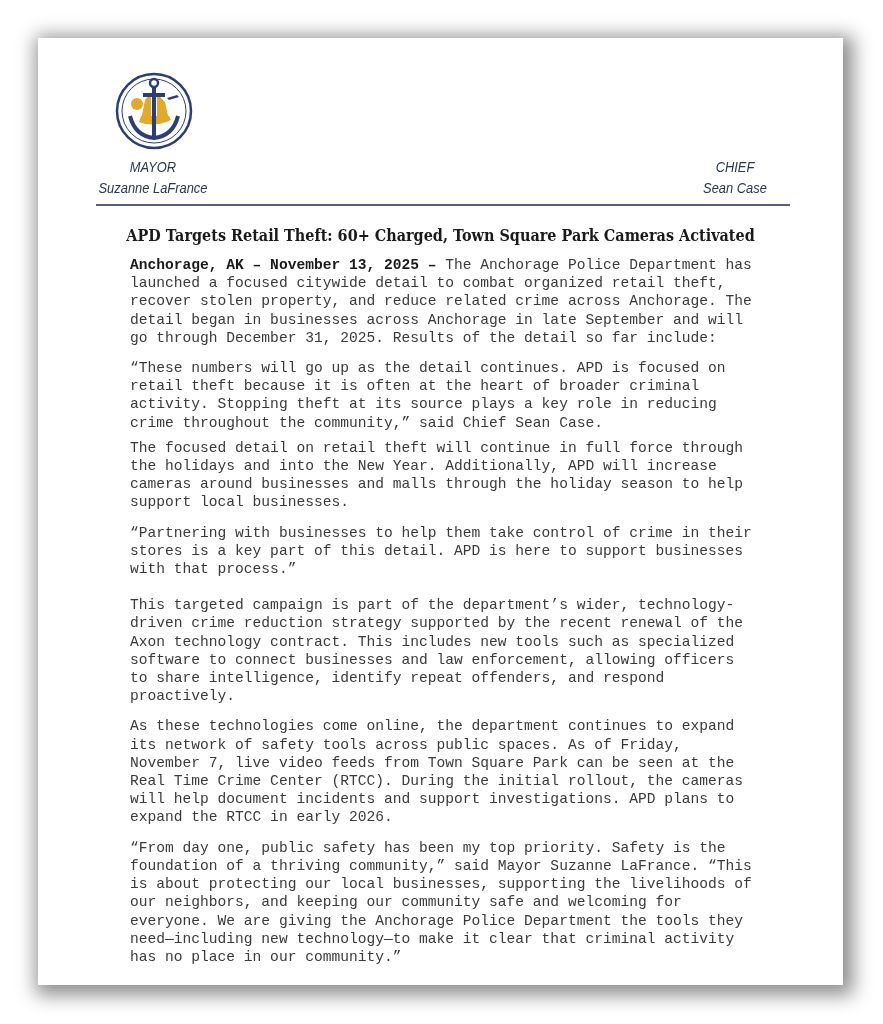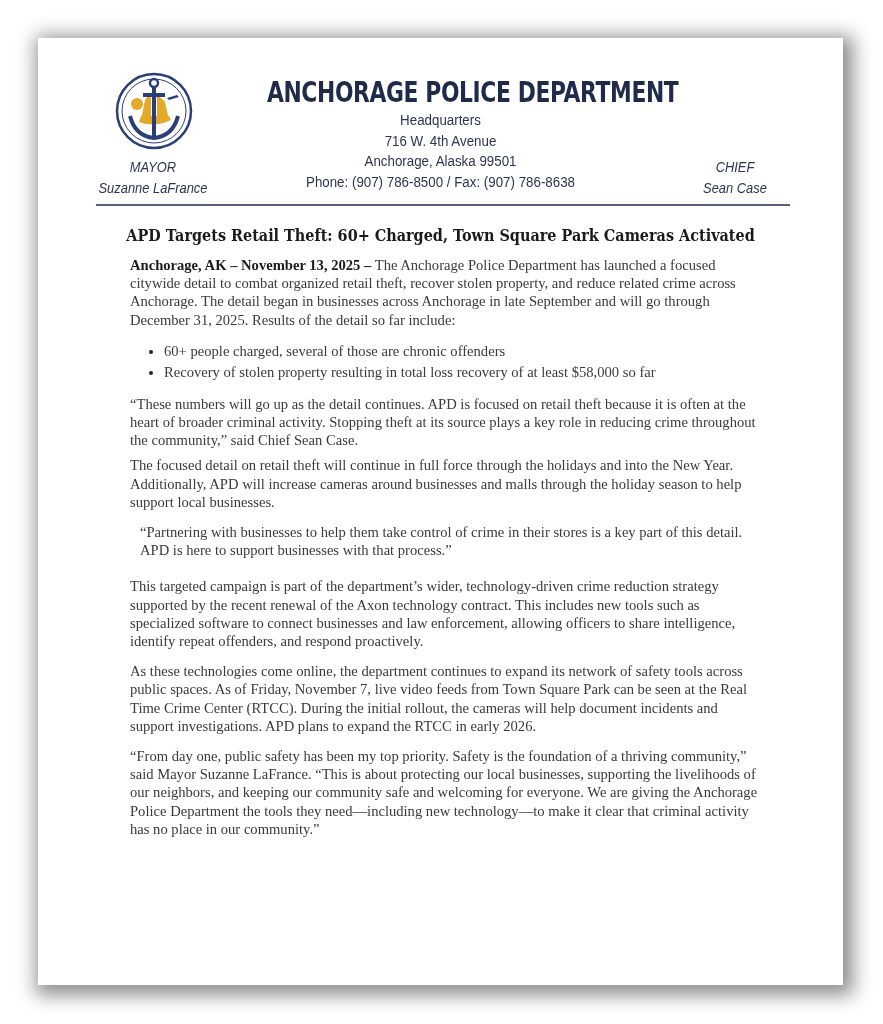--- a/index.html
+++ b/index.html
@@ -8,21 +8,21 @@
   .hdr-logo-l { position:absolute; left:77px; top:34px; width:78px; height:78px; }
   .hdr-logo-r { position:absolute; left:660px; top:28px; width:70px; height:84px; }
   .role { position:absolute; text-align:center; font-family:"Liberation Sans", sans-serif; font-style:italic; color:#2a3550; font-size:15px; line-height:21px; transform:scaleX(0.86); transform-origin:center; }
   .role.left { left:40px; width:150px; top:118px; }
   .role.right { left:622px; width:150px; top:118px; }
   .dept { position:absolute; left:180px; width:445px; top:38px; text-align:center; }
   .dept-name { font-family:"DejaVu Sans", sans-serif; font-weight:bold; color:#1f2b4a; font-size:28px; letter-spacing:-0.5px; transform:scaleX(0.78); transform-origin:center; white-space:nowrap; line-height:34px; }
   .dept-line { font-family:"Liberation Sans", sans-serif; color:#2a3550; font-size:15.5px; line-height:20.5px; transform:scaleX(0.86); transform-origin:center; white-space:nowrap; }
   .divider { position:absolute; left:58px; width:694px; top:166px; height:2px; background:#55607a; }
   .headline { position:absolute; left:0; width:805px; top:188px; text-align:center; font-family:"DejaVu Serif", serif; font-weight:bold; color:#1a1a1a; font-size:16px; transform:scaleX(0.9); transform-origin:center; white-space:nowrap; }
-  .body { position:absolute; left:92px; width:630px; top:218px; font-family:Liberation Serif, serif; color:#3a3a3a; font-size:14.6px; line-height:18.2px; }
+  .body { position:absolute; left:92px; width:630px; top:218px; font-family:Liberation Mono, monospace; color:#3a3a3a; font-size:14.6px; line-height:18.2px; }
   .body p { margin:0 0 12px 0; }
   .lead { font-weight:bold; color:#1a1a1a; }
   .body ul { margin:7px 0 12px 0; padding-left:34px; }
   .body li { margin:0; line-height:21px; }
   .body li::marker { color:#222; }
 </style>
 </head>
 <body>
 
 <div class="page">
@@ -41,43 +41,32 @@
       <path d="M52 26 L62 23 L64 25 L54 28 Z" fill="#2a3e7a"></path>
     </svg>
   </div>
 
 
   <div class="role left">
     <div>MAYOR</div>
     <div>Suzanne LaFrance</div>
   </div>
 
-  <div class="dept">
-    <div class="dept-name">ANCHORAGE POLICE DEPARTMENT</div>
-    <div class="dept-line">Headquarters</div>
-    <div class="dept-line">716 W. 4th Avenue</div>
-    <div class="dept-line">Anchorage, Alaska 99501</div>
-    <div class="dept-line">Phone: (907) 786-8500 / Fax: (907) 786-8638</div>
-  </div>
 
   <div class="role right">
     <div>CHIEF</div>
     <div>Sean Case</div>
   </div>
 
   <div class="divider"></div>
 
   <div class="headline">APD Targets Retail Theft: 60+ Charged, Town Square Park Cameras Activated</div>
 
   <div class="body">
     <p><span class="lead">Anchorage, AK – November 13, 2025 –</span><span> The Anchorage Police Department has launched a focused citywide detail to combat organized retail theft, recover stolen property, and reduce related crime across Anchorage. The detail began in businesses across Anchorage in late September and will go through December 31, 2025. Results of the detail so far include:</span></p>
-    <ul>
-      <li>60+ people charged, several of those are chronic offenders</li>
-      <li>Recovery of stolen property resulting in total loss recovery of at least $58,000 so far</li>
-    </ul>
     <p style="margin-bottom:7px;"> “These numbers will go up as the detail continues. APD is focused on retail theft because it is often at the heart of broader criminal activity. Stopping theft at its source plays a key role in reducing crime throughout the community,” said Chief Sean Case.</p>
     <p>The focused detail on retail theft will continue in full force through the holidays and into the New Year. Additionally, APD will increase cameras around businesses and malls through the holiday season to help support local businesses.</p>
-    <p style="margin-bottom:18px;margin-left:10px;">“Partnering with businesses to help them take control of crime in their stores is a key part of this detail. APD is here to support businesses with that process.”</p>
+    <p style="margin-bottom:18px;">“Partnering with businesses to help them take control of crime in their stores is a key part of this detail. APD is here to support businesses with that process.”</p>
     <p>This targeted campaign is part of the department’s wider, technology-driven crime reduction strategy supported by the recent renewal of the Axon technology contract. This includes new tools such as specialized software to connect businesses and law enforcement, allowing officers to share intelligence, identify repeat offenders, and respond proactively.</p>
     <p>As these technologies come online, the department continues to expand its network of safety tools across public spaces. As of Friday, November 7, live video feeds from Town Square Park can be seen at the Real Time Crime Center (RTCC). During the initial rollout, the cameras will help document incidents and support investigations. APD plans to expand the RTCC in early 2026.</p>
     <p>“From day one, public safety has been my top priority. Safety is the foundation of a thriving community,” said Mayor Suzanne LaFrance. “This is about protecting our local businesses, supporting the livelihoods of our neighbors, and keeping our community safe and welcoming for everyone. We are giving the Anchorage Police Department the tools they need—including new technology—to make it clear that criminal activity has no place in our community.”</p>
   </div>
 </div>
 
 </body></html>

